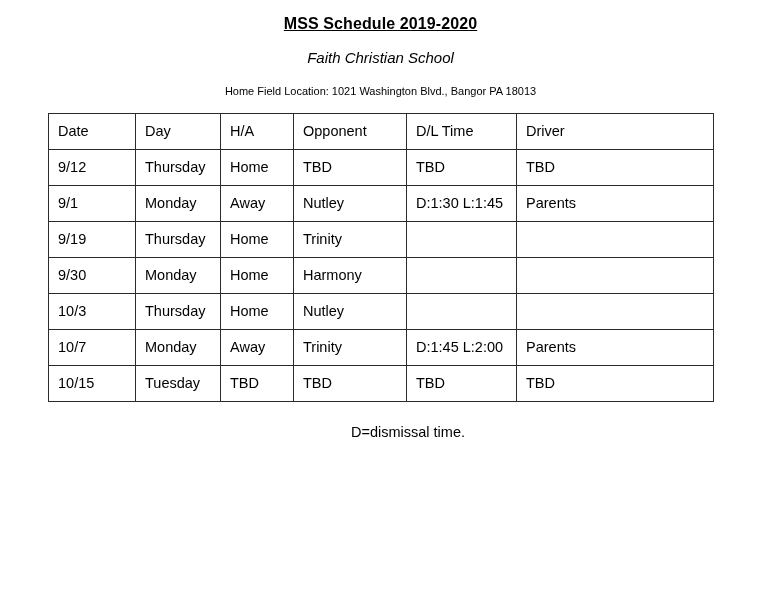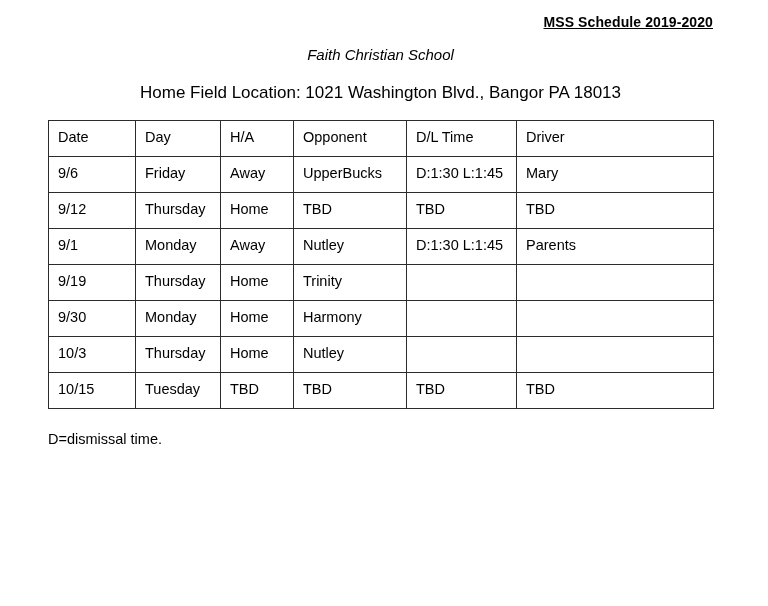--- a/index.html
+++ b/index.html
@@ -20,37 +20,36 @@
     height: 606px;
     box-sizing: border-box;
   }
   .header-block {
     width: 665px;
     margin-left: 48px;
     text-align: center;
     padding-top: 12px;
   }
   .doc-title {
-    font-size: 14px;
+    font-size: 16px;
     font-weight: bold;
     text-decoration: underline;
     line-height: 1.5;
     letter-spacing: 0.1px;
     margin: 0;
-    text-align: right;
   }
   .doc-subtitle {
     font-size: 15px;
     font-style: italic;
     line-height: 1.55;
     margin: 8px;
     padding-top: 2px;
   }
   .doc-location {
-    font-size: 17px;
+    font-size: 11px;
     line-height: 1.55;
     margin: 13px;
     padding-top: 1px;
   }
   .table-wrap {
     margin-left: 48px;
     margin-top: 13px;
     width: 665px;
   }
   table.schedule {
@@ -73,20 +72,21 @@
   col.c-day     { width: 85px; }
   col.c-ha      { width: 73px; }
   col.c-opp     { width: 113px; }
   col.c-dl      { width: 110px; }
   col.c-driver  { width: 197px; }
   .footnotes {
     margin-left: 48px;
     margin-top: 19px;
     font-size: 14.5px;
     line-height: 1.62;
+    text-align: center;
   }
   .footnotes div {
     white-space: nowrap;
   }
 </style>
 </head>
 <body>
 
 <div class="page">
 
@@ -107,28 +107,20 @@
           <col class="c-driver">
       </colgroup>
       <tbody id="schedule-body">
           <tr>
             <td>Date</td>
             <td>Day</td>
             <td>H/A</td>
             <td>Opponent</td>
             <td>D/L Time</td>
             <td>Driver</td>
-          </tr>
-          <tr>
-            <td>9/6</td>
-            <td>Friday</td>
-            <td>Away</td>
-            <td>UpperBucks</td>
-            <td>D:1:30 L:1:45</td>
-            <td>Mary</td>
           </tr>
           <tr>
             <td>9/12</td>
             <td>Thursday</td>
             <td>Home</td>
             <td>TBD</td>
             <td>TBD</td>
             <td>TBD</td>
           </tr>
           <tr>
@@ -157,20 +149,28 @@
           </tr>
           <tr>
             <td>10/3</td>
             <td>Thursday</td>
             <td>Home</td>
             <td>Nutley</td>
             <td></td>
             <td></td>
           </tr>
           <tr>
+            <td>10/7</td>
+            <td>Monday</td>
+            <td>Away</td>
+            <td>Trinity</td>
+            <td>D:1:45 L:2:00</td>
+            <td>Parents</td>
+          </tr>
+          <tr>
             <td>10/15</td>
             <td>Tuesday</td>
             <td>TBD</td>
             <td>TBD</td>
             <td>TBD</td>
             <td>TBD</td>
           </tr>
         </tbody>
     </table>
   </div>

